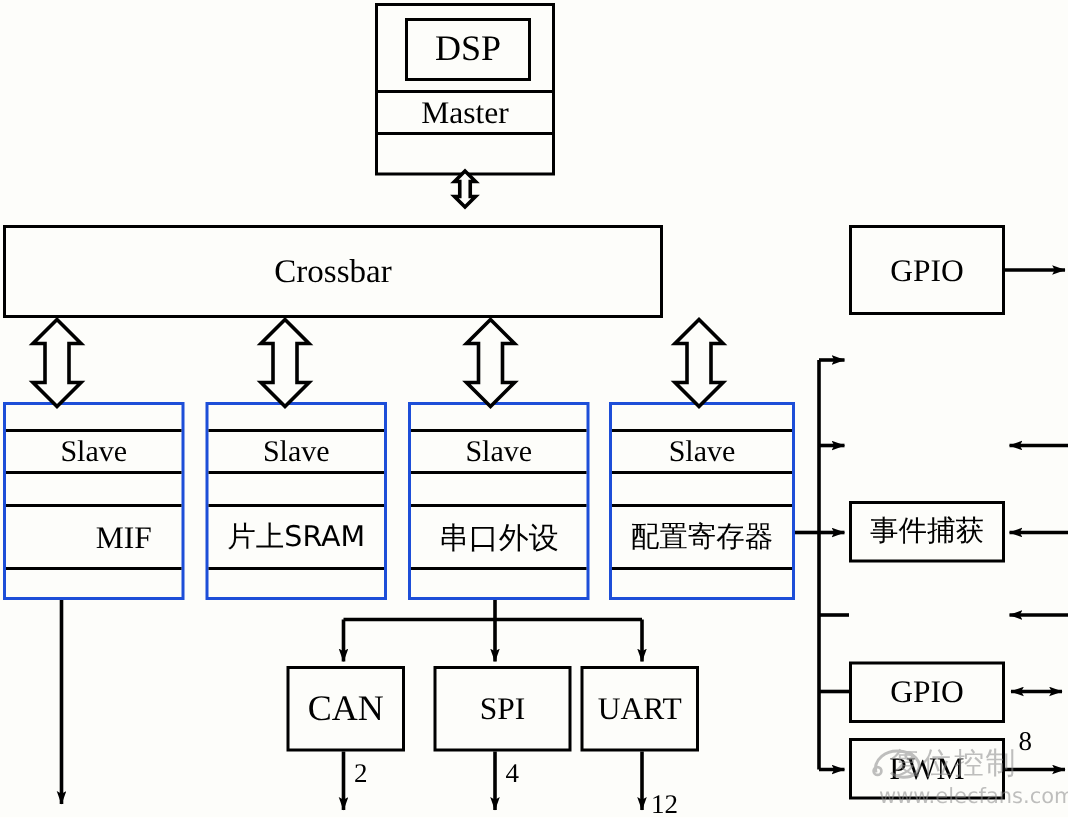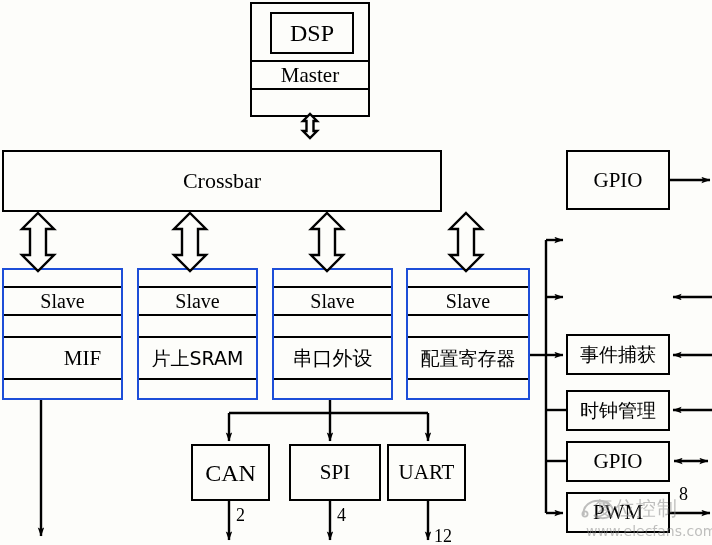--- a/index.html
+++ b/index.html
@@ -165,23 +165,20 @@
   </div>
   <div class="box" style="left:387px; top:444px; width:79px; height:57px;">
     <span class="label" style="font-size:21px;">UART</span>
   </div>
 
   <div class="box" style="left:566px; top:150px; width:104px; height:60px;">
     <span class="label" style="font-size:21px;">GPIO</span>
   </div>
   <div class="box" style="left:566px; top:334px; width:104px; height:41px;">
     <span class="label cjk" style="font-size:19px;">事件捕获</span>
-  </div>
-  <div class="box" style="left:566px; top:390px; width:104px; height:41px;">
-    <span class="label cjk" style="font-size:19px;">时钟管理</span>
   </div>
   <div class="box" style="left:566px; top:441px; width:104px; height:41px;">
     <span class="label" style="font-size:21px;">GPIO</span>
   </div>
   <div class="box" style="left:566px; top:492px; width:104px; height:41px;">
     <span class="label" style="font-size:21px;">PWM</span>
   </div>
 
   <svg class="overlay" viewBox="0 0 712 545">
     <defs>

